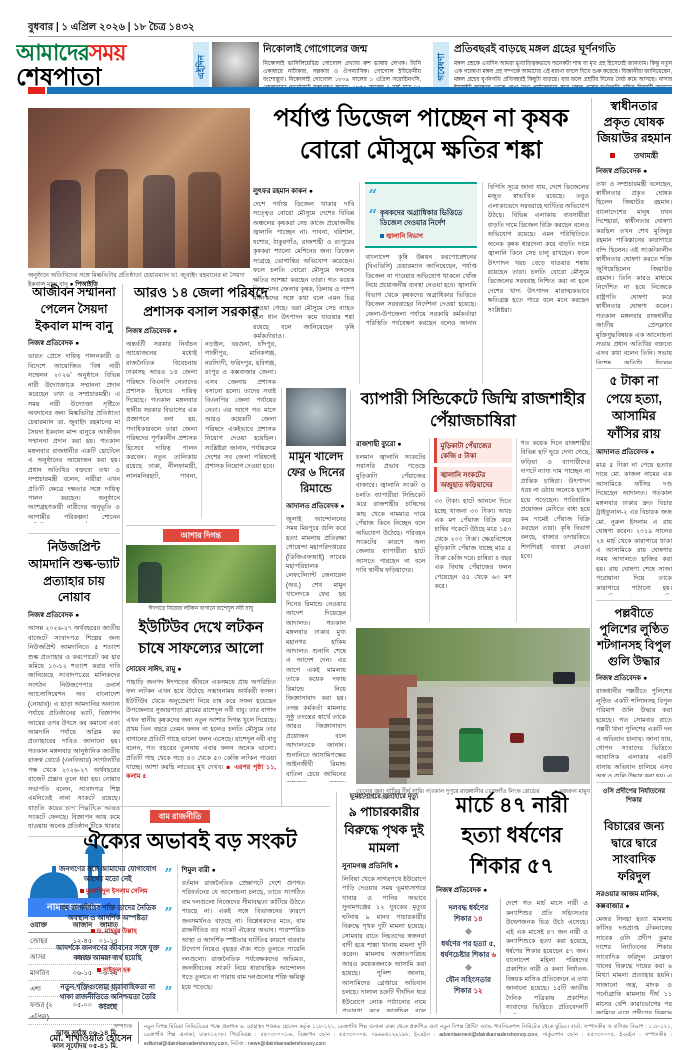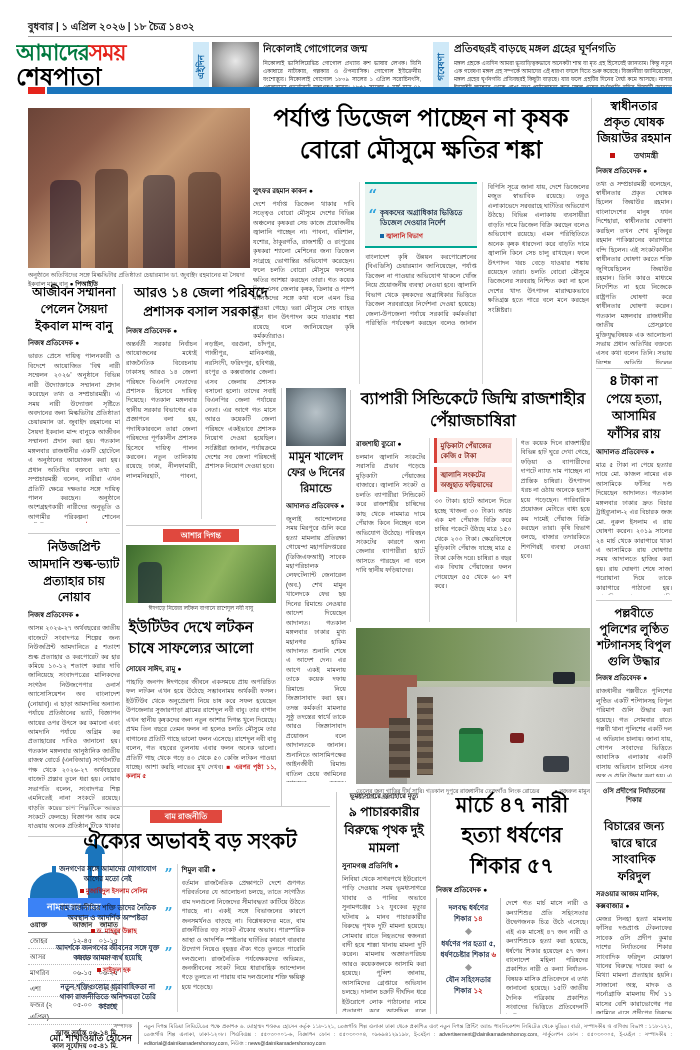--- a/index.html
+++ b/index.html
@@ -202,21 +202,21 @@
     <div class="bd" style="height:180px;column-count:2;column-gap:8px;column-rule:1px solid #d5d5d5;">অন্তর্বর্তী সরকার নির্বাচন আয়োজনের মধ্যেই রাজনৈতিক বিবেচনায় ঢাকাসহ আরও ১৪ জেলা পরিষদে বিএনপি নেতাদের প্রশাসক হিসেবে দায়িত্ব দিয়েছে। গতকাল মঙ্গলবার স্থানীয় সরকার বিভাগের এক প্রজ্ঞাপনে বলা হয়, পদাধিকারবলে তারা জেলা পরিষদের পূর্ণকালীন প্রশাসক হিসেবে দায়িত্ব পালন করবেন। নতুন তালিকায় রয়েছে ঢাকা, নীলফামারী, লালমনিরহাট, পাবনা, নড়াইল, বরগুনা, চাঁদপুর, গাজীপুর, মানিকগঞ্জ, নরসিংদী, ফরিদপুর, হবিগঞ্জ, রংপুর ও কক্সবাজার জেলা। এসব জেলায় প্রশাসক বসানো হলো। তাদের সবাই বিএনপির জেলা পর্যায়ের নেতা। এর আগে গত মাসে আরও কয়েকটি জেলা পরিষদে একইভাবে প্রশাসক নিয়োগ দেওয়া হয়েছিল। সংশ্লিষ্টরা জানান, পর্যায়ক্রমে দেশের সব জেলা পরিষদেই প্রশাসক নিয়োগ দেওয়া হবে।</div>
   </div>
 
   <div class="hr" style="left:126px;top:525px;width:150px;"></div>
 
   <div class="redlabel" style="left:163px;top:529px;width:76px;">আশার দিগন্ত</div>
   <div class="photo" style="left:126px;top:545px;width:150px;height:58px;background:linear-gradient(120deg,#3d6b2e 0%,#6f9c4a 35%,#8fb45e 60%,#4e7a35 100%);">
     <div style="position:absolute;left:8%;bottom:0;width:16%;height:70%;background:rgba(25,35,55,.65);border-radius:6px 6px 0 0;"></div>
   </div>
   <div class="abs cap" style="left:126px;top:605px;width:150px;font-size:5.6px;text-align:center;height:9px;overflow:hidden;">ঈদগড়ে নিজের লটকন বাগানে রাশেদুল নবী বাবু</div>
-  <div class="abs hl" style="left:116px;top:617px;width:150px;height:44px;font-size:14.5px;line-height:1.45;">ইউটিউব দেখে লটকন চাষে সাফল্যের আলো</div>
+  <div class="abs hl" style="left:126px;top:617px;width:150px;height:44px;font-size:14.5px;line-height:1.45;">ইউটিউব দেখে লটকন চাষে সাফল্যের আলো</div>
   <div class="abs" style="left:126px;top:663px;width:150px;height:143px;overflow:hidden;">
     <div class="by" style="margin-top:0;">সোয়েব সাঈদ, রামু ●</div>
     <div class="bd" style="height:128px;">
       <span>পাহাড়ি জনপদ ঈদগড়ের জীবনে একসময়ে প্রায় অপরিচিত ফল লটকন এখন হয়ে উঠেছে সম্ভাবনাময় অর্থকরী ফসল। ইউটিউব থেকে অনুপ্রেরণা নিয়ে চাষ করে সফল হয়েছেন উপজেলার সুজারপাড়া গ্রামের রাশেদুল নবী বাবু। তার বাগান এখন স্থানীয় কৃষকদের জন্য নতুন আশার দিগন্ত খুলে দিয়েছে। প্রথম তিন বছরে তেমন ফলন না হলেও চলতি মৌসুমে তার বাগানের প্রতিটি গাছে ভালো ফলন এসেছে। রাশেদুল নবী বাবু বলেন, গত বছরের তুলনায় এবার ফলন অনেক ভালো। প্রতিটি গাছ থেকে গড়ে ৪০ থেকে ৫০ কেজি লটকন পাওয়া যাচ্ছে। আশা করছি লাভের মুখ দেখব।</span>
       <span class="cont">■ এরপর পৃষ্ঠা ১১, কলাম ৫</span>
     </div>
   </div>
 
   <div class="vr" style="left:281px;top:388px;height:418px;"></div>
   <div class="abs" style="left:286px;top:388px;width:60px;height:418px;overflow:hidden;">
@@ -257,21 +257,21 @@
     <div style="position:absolute;left:80%;bottom:8%;width:26px;height:16px;background:#3a3f46;border-radius:3px;"></div>
     <div style="position:absolute;left:84%;top:28%;width:22px;height:12px;background:#23282e;border-radius:2px;"></div>
   </div>
   <div class="abs" style="left:356px;top:787px;width:234px;height:12px;overflow:hidden;display:flex;justify-content:space-between;">
     <span class="cap" style="font-size:5.8px;">তেলের জন্য গাড়ির দীর্ঘ সারি। গতকাল দুপুরে রাজধানীর তেজগাঁও লিংক রোডের সিএনজি স্টেশনে</span>
     <span class="cap credit" style="font-size:5.8px;white-space:nowrap;">● নজরুল মামুন</span>
   </div>
 
   <div class="hr" style="left:596px;top:368px;width:76px;"></div>
   <div class="abs" style="left:596px;top:373px;width:76px;height:222px;overflow:hidden;">
-    <div class="hl" style="font-size:12.5px;line-height:1.4;">8 টাকা না পেয়ে হত্যা, আসামির ফাঁসির রায়</div>
+    <div class="hl" style="font-size:12.5px;line-height:1.4;">৫ টাকা না পেয়ে হত্যা, আসামির ফাঁসির রায়</div>
     <div class="by">আদালত প্রতিবেদক ●</div>
     <div class="bd" style="height:156px;">
       <span>মাত্র ৫ টাকা না পেয়ে হত্যার দায়ে মো. কাজল নামের এক আসামিকে ফাঁসির দণ্ড দিয়েছেন আদালত। গতকাল মঙ্গলবার ঢাকার দ্রুত বিচার ট্রাইব্যুনাল-২ এর বিচারক জজ মো. নুরুল ইসলাম এ রায় ঘোষণা করেন। ২০১৯ সালের ২৪ মার্চ থেকে কারাগারে থাকা এ আসামিকে রায় ঘোষণার সময় আদালতে হাজির করা হয়। রায় ঘোষণা শেষে সাজা পরোয়ানা দিয়ে তাকে কারাগারে পাঠানো হয়। আসামি কাজলের বাড়ি নেত্রকোণা জেলার পূর্বধলা উপজেলায়। নিহত ব্যক্তির নাম জুলহাস মিয়া। তিনি রাজধানীর ফার্মগেট এলাকায় থাকতেন। মামলার অভিযোগে বলা হয়, ভাড়ার টাকা নিয়ে বিরোধের জেরে তাকে হত্যা করা হয়।</span>
       
     </div>
   </div>
 
   <div class="hr" style="left:596px;top:600px;width:76px;"></div>
   <div class="abs" style="left:596px;top:605px;width:76px;height:172px;overflow:hidden;">
     <div class="hl" style="font-size:11.5px;line-height:1.4;">পল্লবীতে পুলিশের লুণ্ঠিত শটগানসহ বিপুল গুলি উদ্ধার</div>
@@ -284,21 +284,21 @@
 
   <div class="hr" style="left:596px;top:782px;width:76px;"></div>
   <div class="abs" style="left:596px;top:787px;width:76px;height:227px;overflow:hidden;">
     <div class="kicker">ওসি প্রদীপের নির্যাতনের শিকার</div>
     <div class="hl" style="font-size:11.5px;line-height:1.45;margin-top:14px;">বিচারের জন্য দ্বারে দ্বারে সাংবাদিক ফরিদুল</div>
     <div class="by">সরওয়ার আজম মানিক, কক্সবাজার ●</div>
     <div class="bd" style="height:130px;">মেজর সিনহা হত্যা মামলায় ফাঁসির দণ্ডপ্রাপ্ত টেকনাফের সাবেক ওসি প্রদীপ কুমার দাশের নির্যাতনের শিকার সাংবাদিক ফরিদুল মোস্তফা খানের বিরুদ্ধে দায়ের করা ৬ মিথ্যা মামলা প্রত্যাহার হয়নি। সাজানো অস্ত্র, মাদক ও পর্নোগ্রাফি মামলায় দীর্ঘ ১১ মাসের বেশি কারাভোগের পর জামিনে এসে প্রদীপের বিরুদ্ধে আদালতে মামলা করেন তিনি। এখন বিচারের আশায় দ্বারে দ্বারে ঘুরছেন এই সাংবাদিক।</div>
   </div>
 
   <div class="hr" style="left:55px;top:806px;width:275px;"></div>
-  <div class="redlabel" style="left:150px;top:810px;width:72px;">বাম রাজনীতি</div>
+  <div class="redlabel" style="left:150px;top:810px;width:60px;">বাম রাজনীতি</div>
   <div class="abs hl" style="left:40px;top:826px;width:300px;height:34px;font-size:21px;line-height:1.4;">ঐক্যের অভাবই বড় সংকট</div>
   <div class="abs" style="left:55px;top:864px;width:250px;height:148px;display:flex;">
     <div style="width:118px;overflow:hidden;">
       <div class="uq">
         <div class="t"><span>জনগণের সঙ্গে আমাদের যোগাযোগ আগের মতো নেই</span><span class="m">”</span></div>
         <div class="s"><span class="sqr" style="width:4px;height:4px;display:inline-block;margin-right:2px;"></span><span>মুজাহিদুল ইসলাম সেলিম</span></div>
       </div>
       <div class="uq">
         <div class="t"><span>বাম রাজনীতির শক্তি তাদের নৈতিক অবস্থান ও আদর্শিক অস্পষ্টতা</span><span class="m">”</span></div>
         <div class="s"><span class="sqr" style="width:4px;height:4px;display:inline-block;margin-right:2px;"></span><span>ড. মাহবুব উল্লাহ</span></div>

